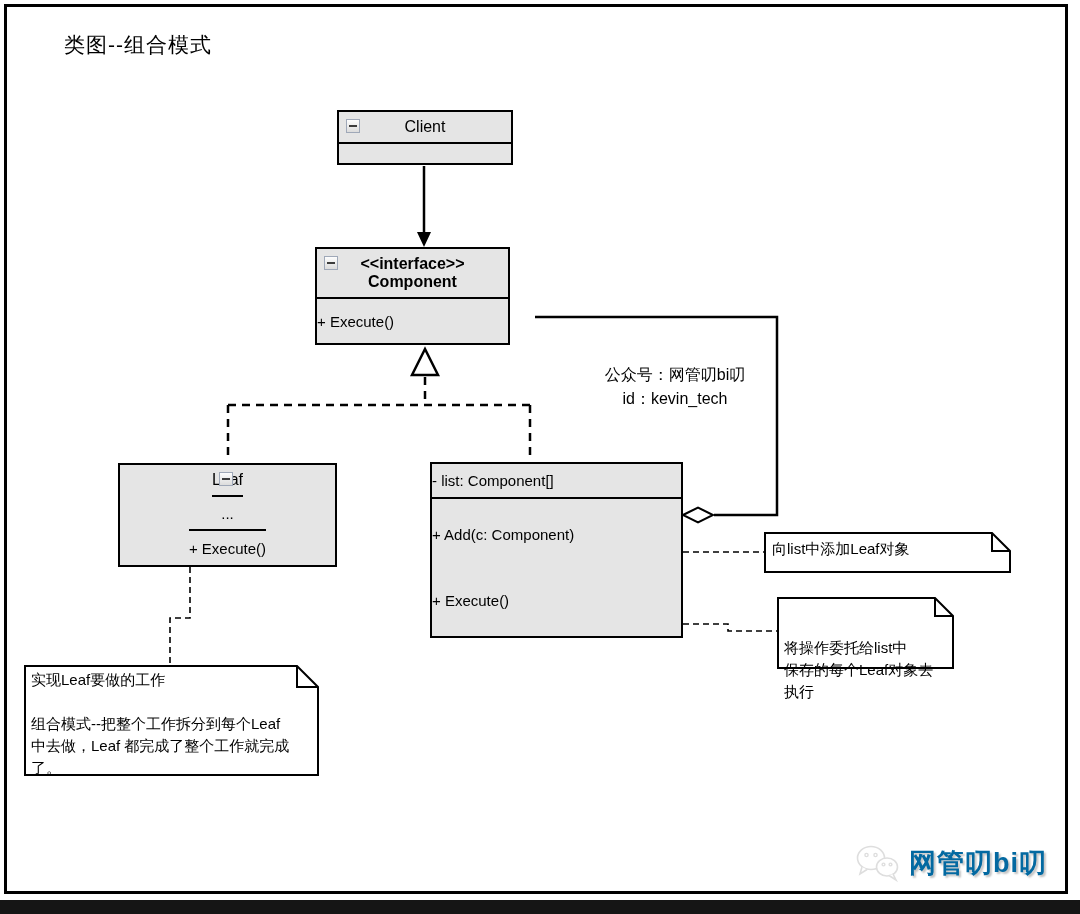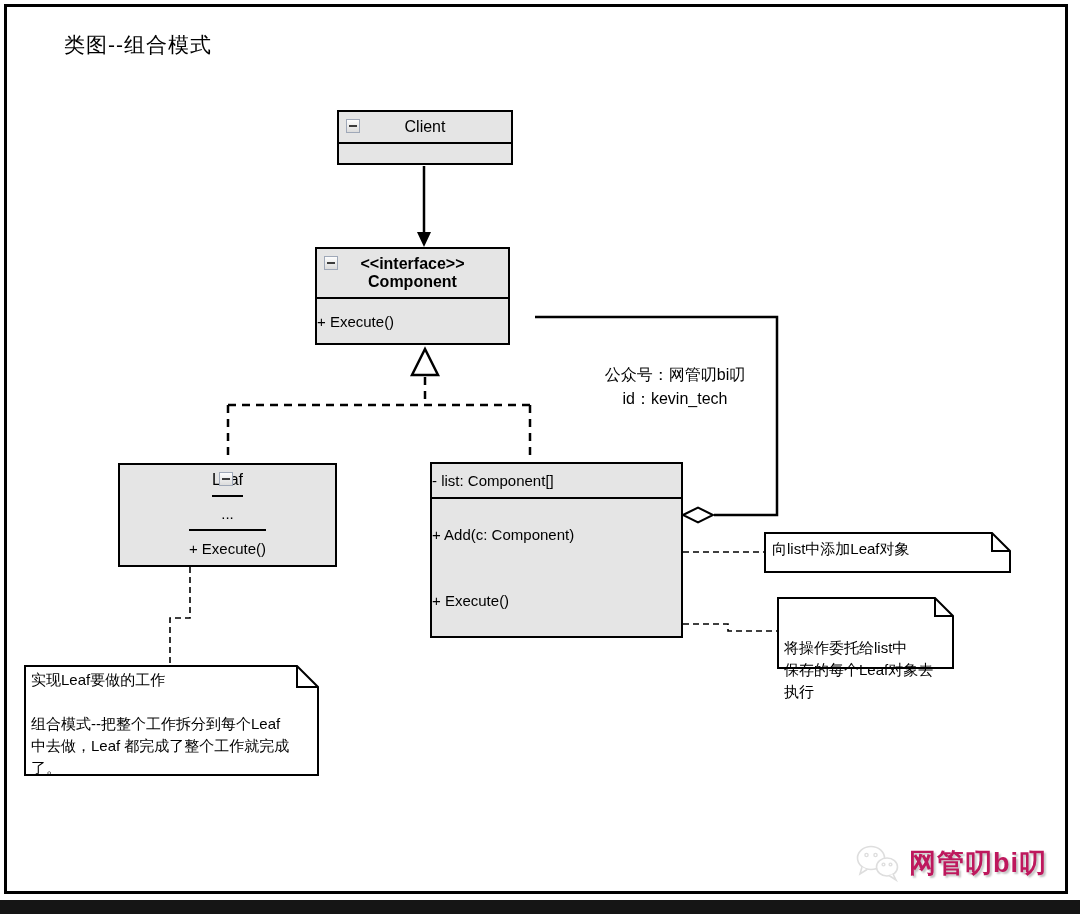--- a/index.html
+++ b/index.html
@@ -24,21 +24,21 @@
   .collapse{position:absolute;left:7px;top:7px;width:14px;height:14px;box-sizing:border-box;
     border:1px solid #9fa8b8;background:linear-gradient(#fdfdfd,#dcdcdc);display:flex;align-items:center;justify-content:center;}
   .collapse::after{content:"";width:8px;height:2px;background:#3c3c3c;display:block;}
   .bold{font-weight:bold;}
   
   .note-label{font-size:15px;white-space:pre-line;line-height:22px;}
   
   .wm-center{left:568px;top:363px;width:214px;text-align:center;font-size:16px;line-height:24px;}
   
   .wm-footer{left:853px;top:843px;display:flex;align-items:center;gap:6px;}
-  .wm-footer .wm-text{font-size:27px;font-weight:bold;color:#be185d;text-shadow:2px 2px 2px #c3c3c3;letter-spacing:1px;}
+  .wm-footer .wm-text{font-size:27px;font-weight:bold;color:#0369a1;text-shadow:2px 2px 2px #c3c3c3;letter-spacing:1px;}
 </style>
 </head>
 <body>
 
 <div class="abs frame"></div>
 
 <div class="abs bottom-bar"></div>
 
 <svg class="overlay" width="1080" height="914" viewBox="0 0 1080 914">
 

